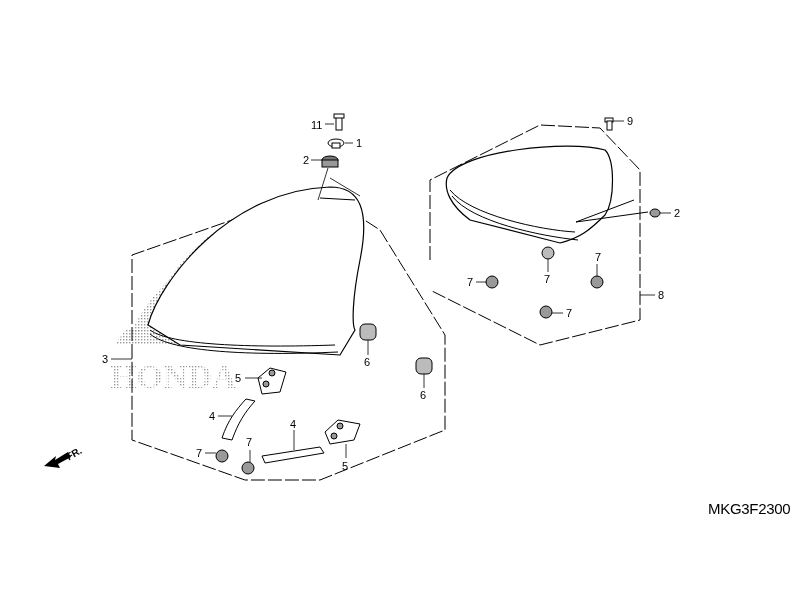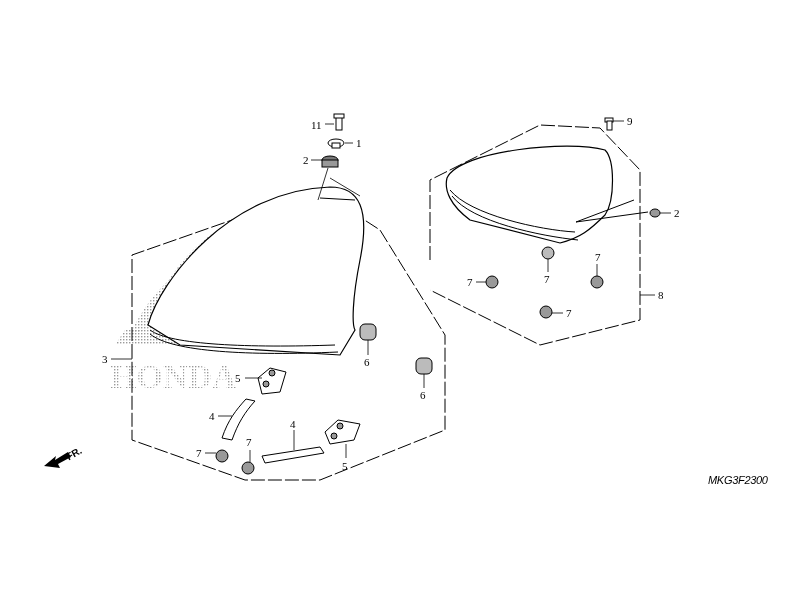--- a/index.html
+++ b/index.html
@@ -1,20 +1,20 @@
 <!DOCTYPE html>
 <html><head>
 <meta charset="utf-8">
 <style>
   html, body { margin:0; padding:0; background:#ffffff; }
   body { width:800px; height:600px; position:relative; overflow:hidden;
          font-family:"Liberation Sans", sans-serif; }
   svg { position:absolute; left:0; top:0; }
-  .lbl { position:absolute; font-size:11px; color:#000; line-height:1;font-family:Liberation Serif, serif; }
-  .code { position:absolute; left:708px; top:474px; font-size:11px; color:#000; letter-spacing:-0.3px;font-style:italic; }
+  .lbl { position:absolute; font-size:11px; color:#000; line-height:1; }
+  .code { position:absolute; left:708px; top:500px; font-size:15px; color:#000; letter-spacing:-0.3px; }
   .fr { position:absolute; left:66px; top:448px; font-size:10px; font-weight:bold; transform:rotate(-30deg); }
 </style>
 </head>
 <body>
 
 <svg width="800" height="600" viewBox="0 0 800 600">
   <defs>
     <pattern id="dots" width="3" height="3" patternUnits="userSpaceOnUse">
       <rect width="1.4" height="1.4" fill="#9a9a9a"></rect>
     </pattern>

